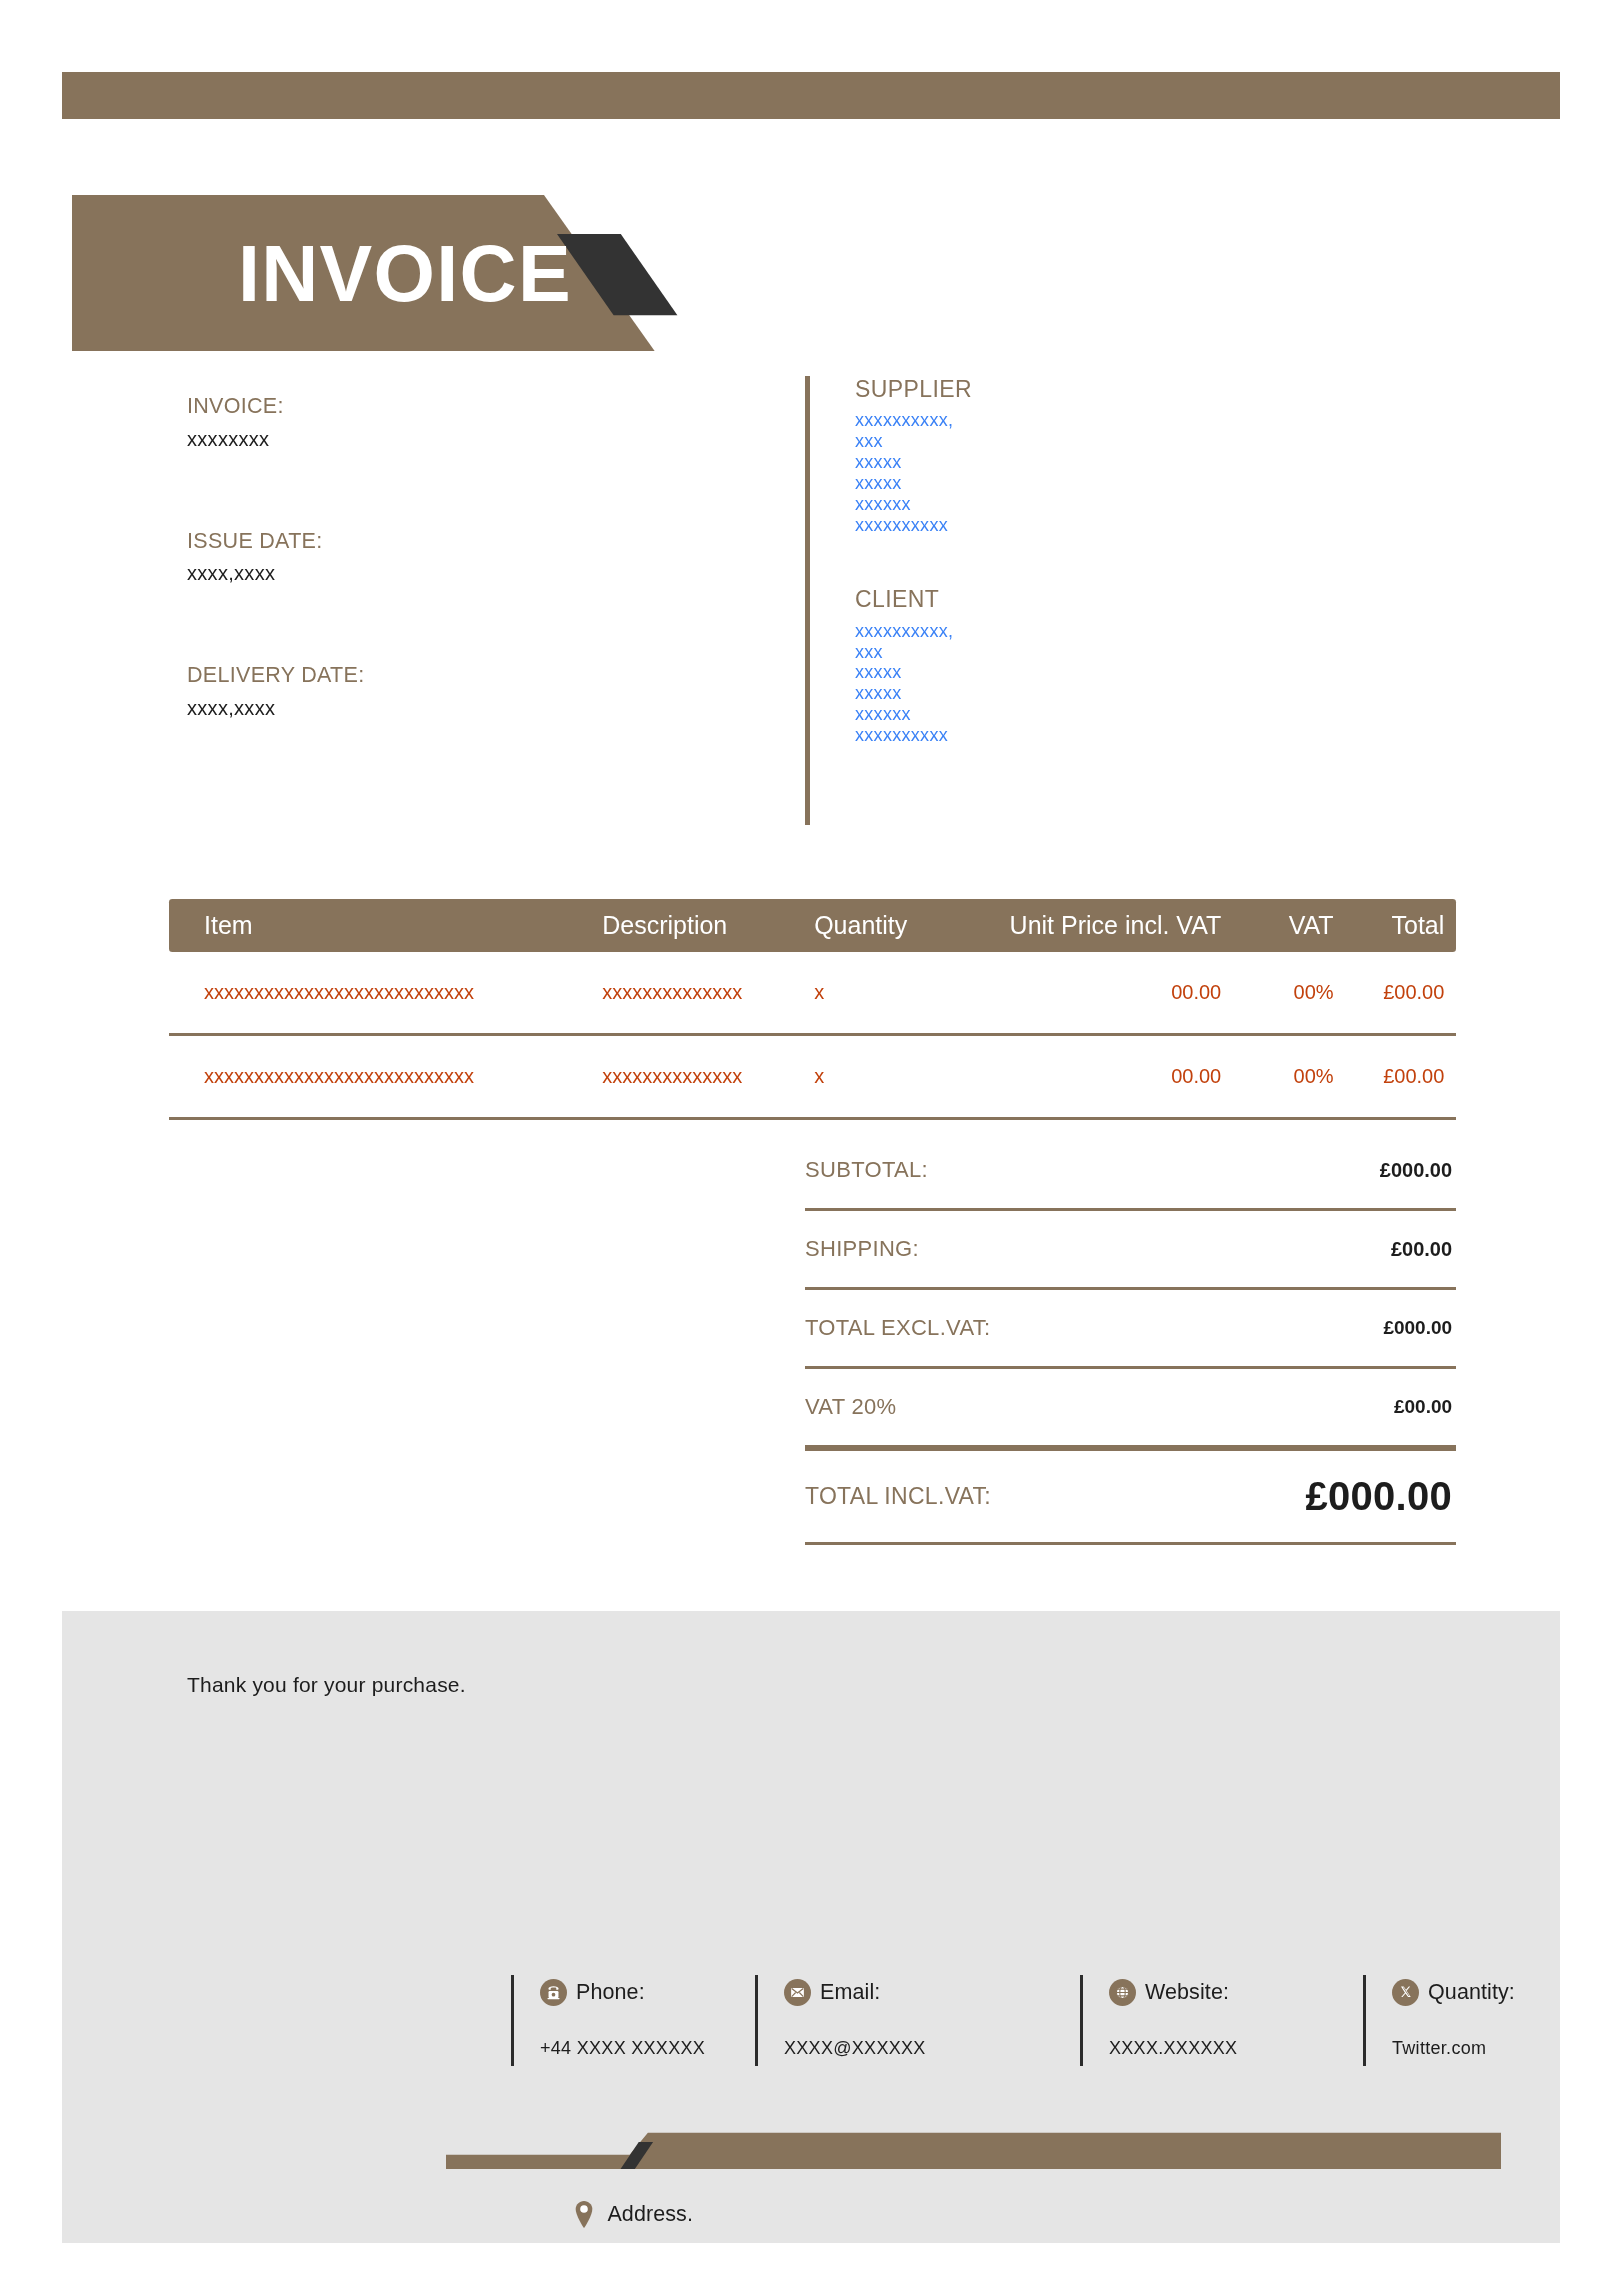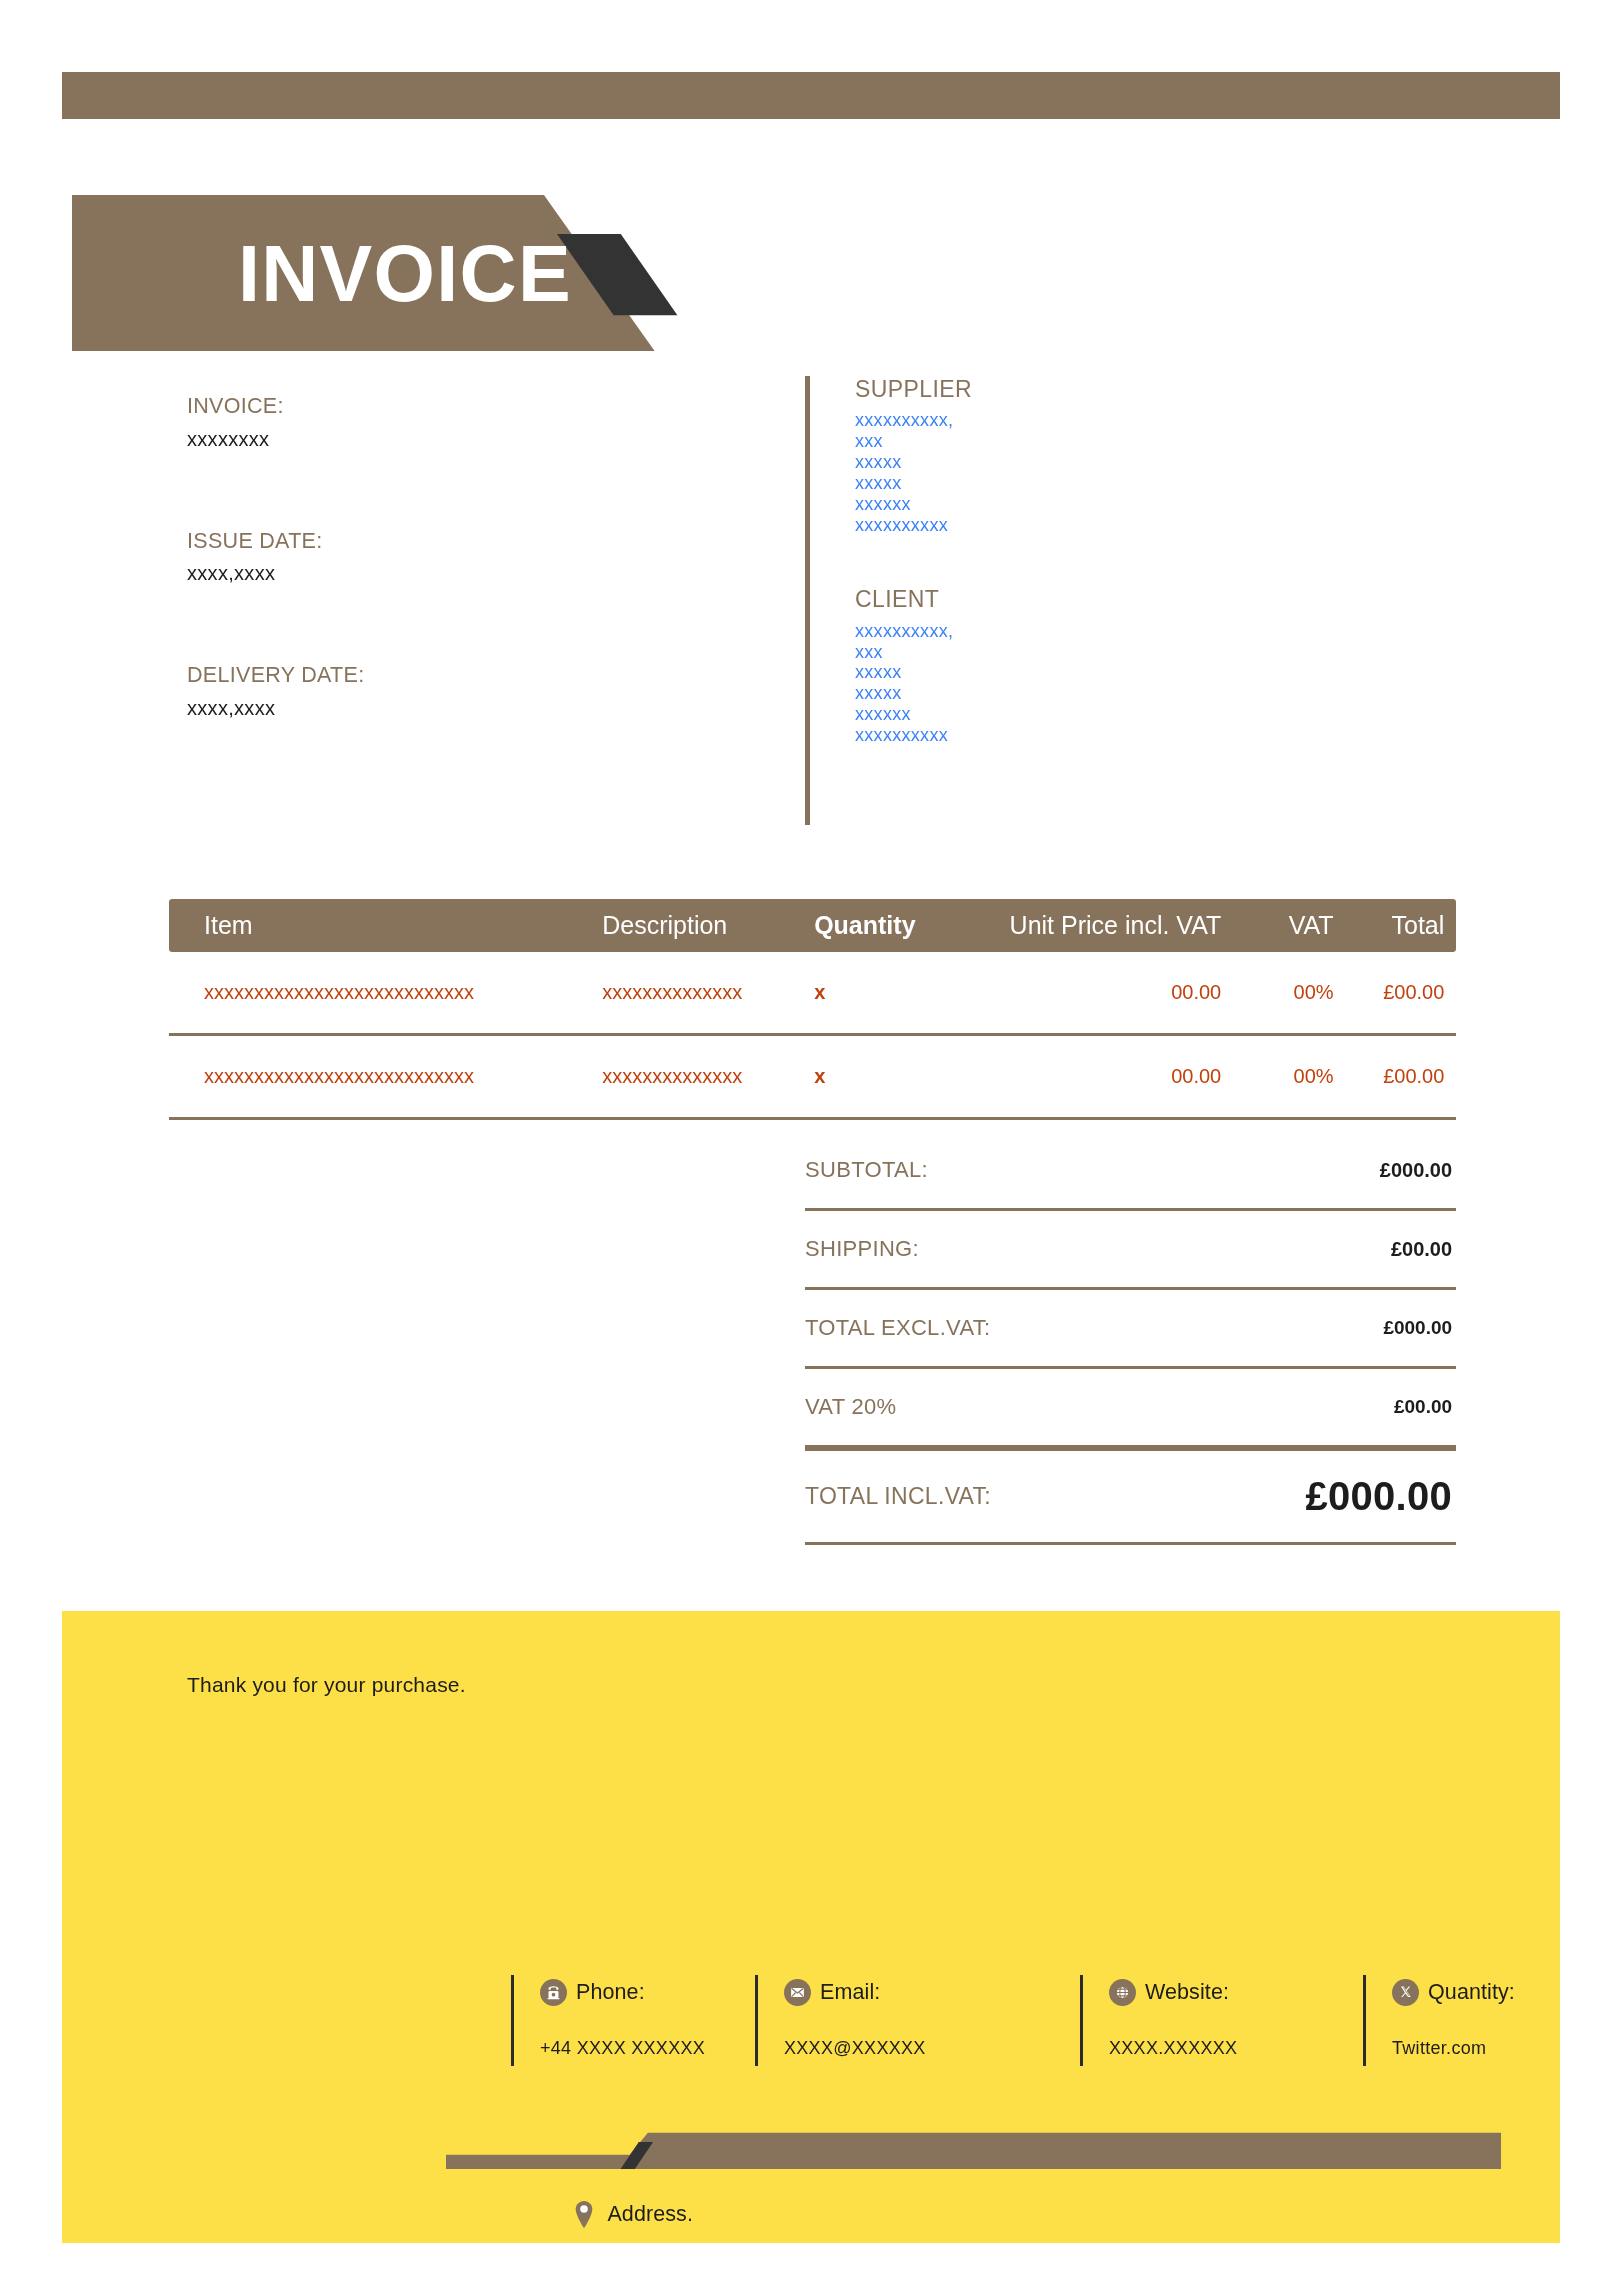--- a/index.html
+++ b/index.html
@@ -73,21 +73,21 @@
   .t-row {
     display:flex; align-items:center;
     height:81px;
     color:#c2410c;
     font-size:20px;
     border-bottom:3.3px solid #87735B;
   }
   .t-row.first { border-bottom:3.3px solid #87735B; }
   .c-item   { width:404px; box-sizing:border-box;margin-left:35px; }
   .c-desc   { width:215px; }
-  .c-qty    { width:127px;font-weight:bold; }
+  .c-qty    { width:127px; }
   .c-price  { width:286px; text-align:right; }
   .c-vat    { width:114px; text-align:right; }
   .c-total  { width:124px; text-align:right; padding-right:11.7px; box-sizing:border-box; }
   .t-head .c-desc, .t-head .c-qty { text-align:left; }
 
   
   .totals { position:absolute; left:805px; top:1132px; width:651px; }
   .tot-row {
     display:flex; align-items:center; justify-content:space-between;
     height:76px;
@@ -106,21 +106,21 @@
     margin-top:0;
     padding:0 3.9px 0 0;
   }
   .grand .tot-label { font-size:23px; }
   .grand-value { color:#1d1d1d; font-size:40px; font-weight:bold; letter-spacing:0.3px; }
 
   
   .footer {
     position:absolute; left:62px; top:1611px;
     width:1498px; height:632px;
-    background:#fde047;
+    background:#e5e5e5;
   }
   .thanks {
     position:absolute; left:125px; top:62px;
     color:#1d1d1d; font-size:21px; letter-spacing:0.2px;
   }
   .pay { position:absolute; left:1087px; top:57px; width:339px; }
   .pay-block { margin-bottom:39px; }
   .pay-block:last-child { margin-bottom:0; }
   .pay-label { color:#87735B; font-size:22px; letter-spacing:0.3px; margin-bottom:3.9px; }
   .pay-value { color:#1d1d1d; font-size:14.3px; letter-spacing:0.3px; }

